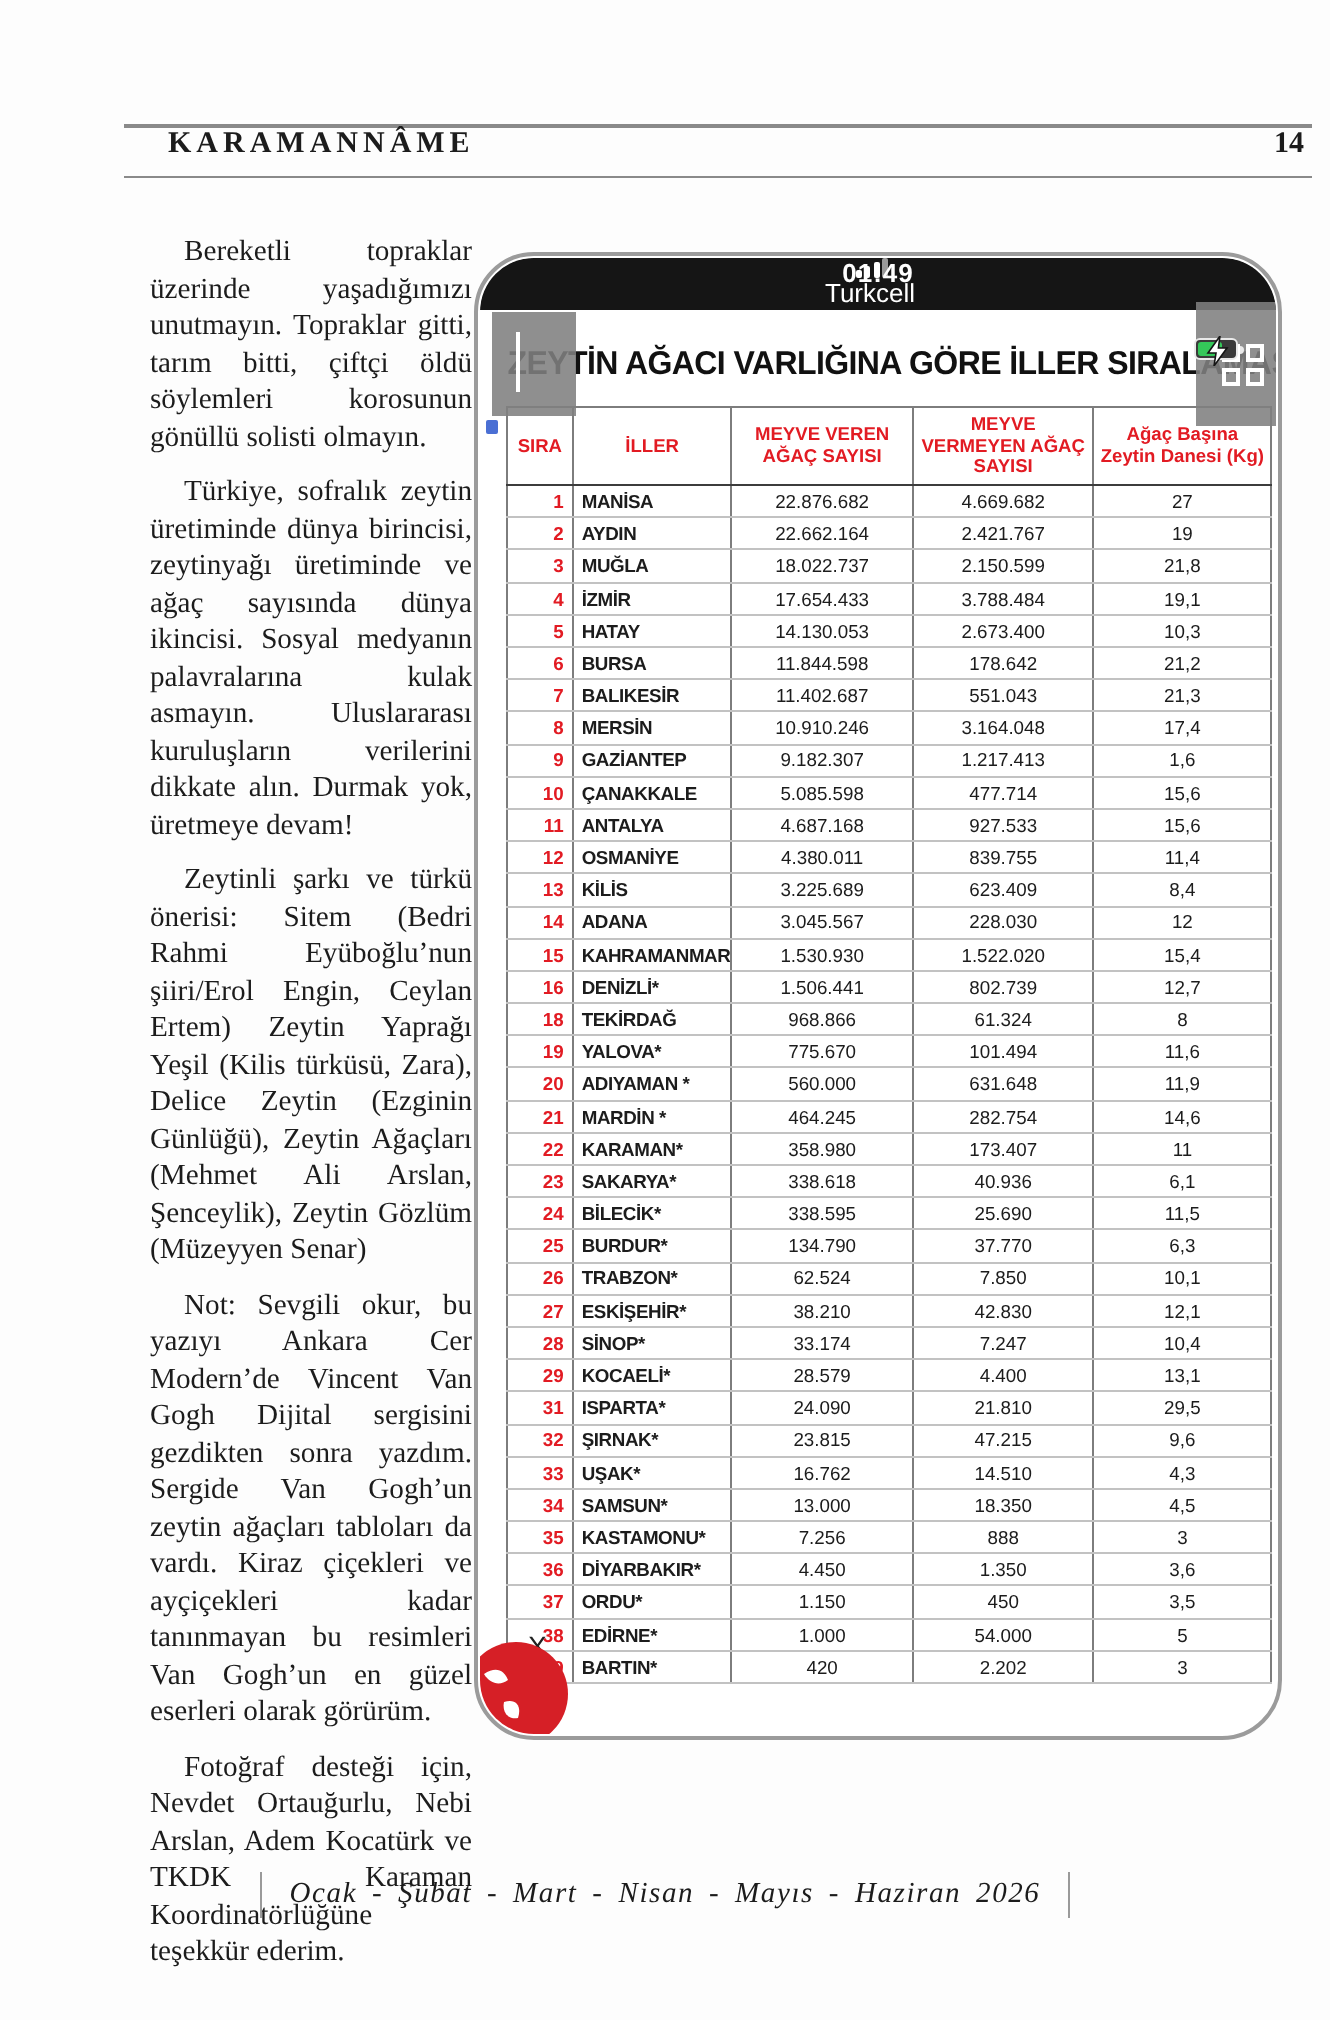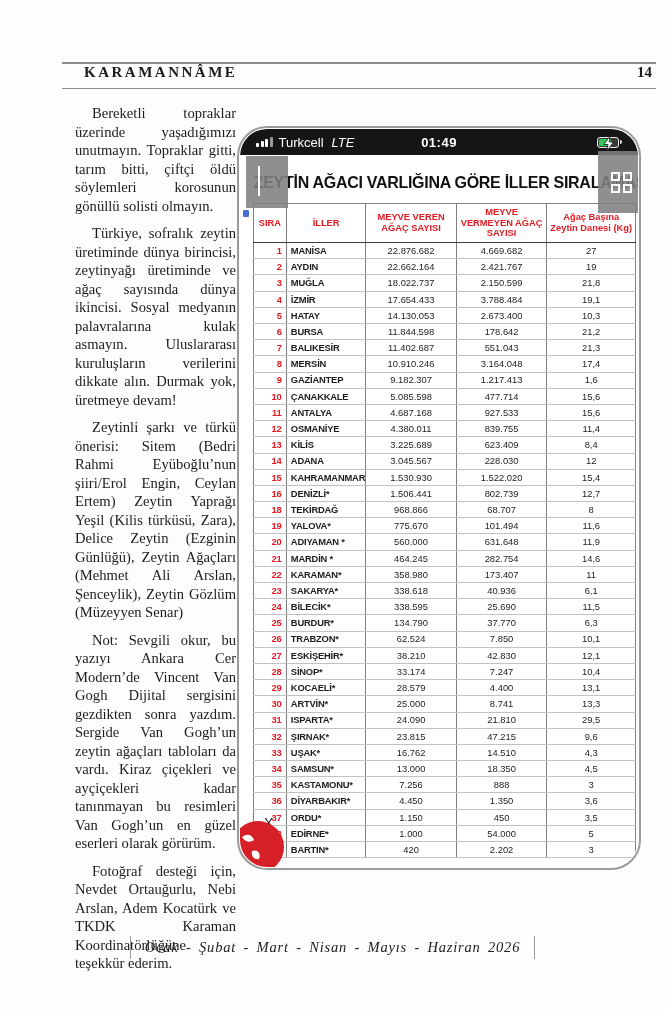--- a/index.html
+++ b/index.html
@@ -7,31 +7,31 @@
        font-family:"Liberation Serif",serif;color:#1c1c1c;}
 
   
   .page-header{position:absolute;left:62px;top:62px;width:594px;height:27px;
     border-top:2px solid #8a8a8a;border-bottom:1.5px solid #8a8a8a;
     display:flex;align-items:flex-start;justify-content:space-between;padding:0 2px;box-sizing:border-box;gap:44px;}
   .journal-title{font-weight:bold;font-size:15px;letter-spacing:2.5px;padding-left:20px;}
   .page-number{font-weight:bold;font-size:15px;padding-right:2px;}
 
   
-  .article{position:absolute;left:75px;top:104px;width:161px;font-size:14.6px;line-height:18.5px;
+  .article{position:absolute;left:75px;top:117px;width:161px;font-size:14.6px;line-height:18.5px;
     text-align:justify;}
   .article p{margin:0 0 9px 0;text-indent:17px;}
 
   
   .phone{position:absolute;left:237px;top:126px;width:400px;height:740px;
     border:2px solid #9b9b9b;border-radius:30px;background:#fff;}
   .screen{position:absolute;inset:1px;border-radius:27px;overflow:hidden;background:#fff;}
   .statusbar{position:absolute;top:0;left:0;right:0;height:26px;background:#151515;
     border-radius:26px 26px 0 0;display:flex;align-items:center;color:#fff;
-    font-family:"Liberation Sans",sans-serif;font-size:13px;padding:0 16px;box-sizing:border-box;}
+    font-family:"Liberation Sans",sans-serif;font-size:13px;padding:0 16px;box-sizing:border-box;flex-direction:column;}
   .signal{display:inline-flex;align-items:flex-end;gap:1.5px;margin-right:6px;}
   .signal i{display:block;width:3px;background:#fff;border-radius:1px;}
   .signal i:nth-child(1){height:4px;}
   .signal i:nth-child(2){height:6px;}
   .signal i:nth-child(3){height:8px;}
   .signal i:nth-child(4){height:10px;background:#9a9a9a;}
   .carrier{font-weight:400;margin-right:8px;}
   .network{font-weight:400;font-style:italic;}
   .clock{position:absolute;left:0;right:0;text-align:center;font-weight:bold;letter-spacing:.5px;}
   .battery{margin-left:auto;display:inline-flex;align-items:center;position:relative;z-index:2;}
@@ -272,21 +272,21 @@
               <td class="c-num">1.506.441</td>
               <td class="c-num">802.739</td>
               <td class="c-num">12,7</td>
             </tr>
 
 
             <tr>
               <td class="c-sira">18</td>
               <td class="c-il">TEKİRDAĞ</td>
               <td class="c-num">968.866</td>
-              <td class="c-num">68.707</td>
+              <td class="c-num">61.324</td>
               <td class="c-num">8</td>
             </tr>
 
             <tr>
               <td class="c-sira">19</td>
               <td class="c-il">YALOVA*</td>
               <td class="c-num">775.670</td>
               <td class="c-num">101.494</td>
               <td class="c-num">11,6</td>
             </tr>
@@ -364,27 +364,20 @@
             </tr>
 
             <tr>
               <td class="c-sira">29</td>
               <td class="c-il">KOCAELİ*</td>
               <td class="c-num">28.579</td>
               <td class="c-num">4.400</td>
               <td class="c-num">13,1</td>
             </tr>
 
-            <tr>
-              <td class="c-sira">30</td>
-              <td class="c-il">ARTVİN*</td>
-              <td class="c-num">25.000</td>
-              <td class="c-num">8.741</td>
-              <td class="c-num">13,3</td>
-            </tr>
 
             <tr>
               <td class="c-sira">31</td>
               <td class="c-il">ISPARTA*</td>
               <td class="c-num">24.090</td>
               <td class="c-num">21.810</td>
               <td class="c-num">29,5</td>
             </tr>
 
             <tr>

